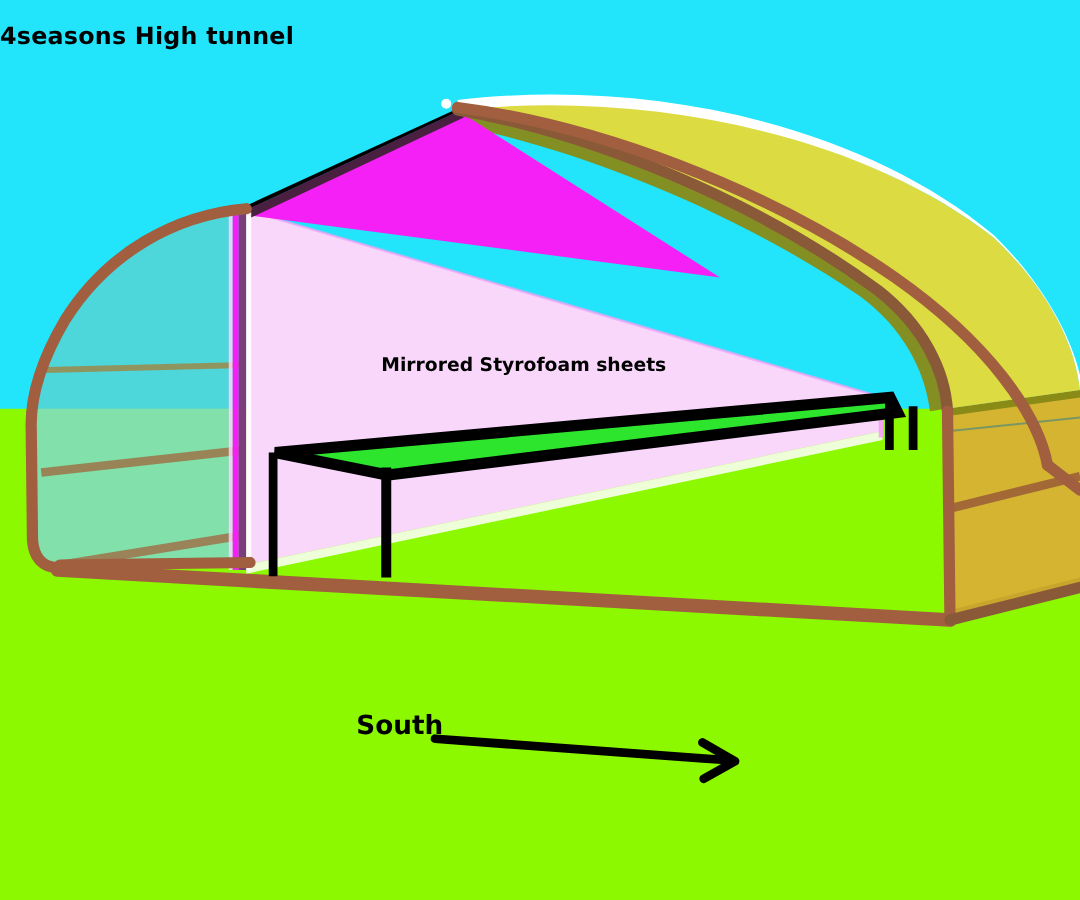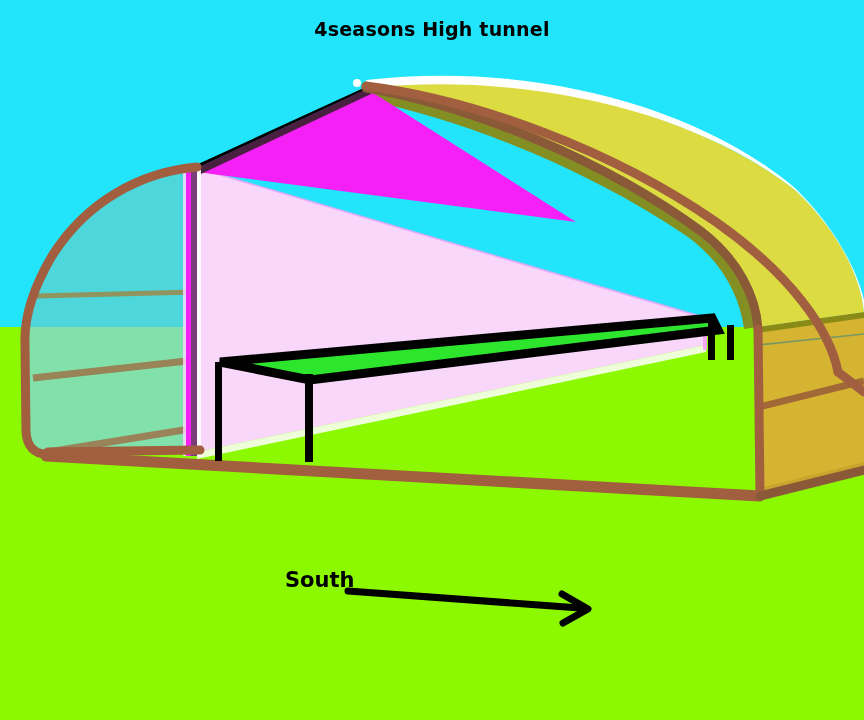--- a/index.html
+++ b/index.html
@@ -10,21 +10,21 @@
   }
   #stage{position:relative;width:864px;height:720px;}
   #scene{position:absolute;inset:0;}
   .label{
     position:absolute;
     font-weight:bold;
     color:#000;
     white-space:nowrap;
     font-family:"DejaVu Sans", sans-serif;
   }
-  #title-label{left:0;right:0;top:18px;text-align:center;font-size:19px;letter-spacing:0.2px;}
+  #title-label{left:0;right:0;top:18px;font-size:19px;letter-spacing:0.2px;}
   #styrofoam-label{left:305px;top:283px;font-size:15px;}
   #south-label{left:257px;top:568px;font-size:21px;margin-left:28px;}
 </style>
 </head>
 <body>
 
 <div id="stage">
 
   <svg id="scene" viewBox="0 0 864 720" width="864" height="720" xmlns="http://www.w3.org/2000/svg" shape-rendering="geometricPrecision">
 
@@ -140,16 +140,17 @@
 
     <g>
       <path d="M 348,591 L 580,608" stroke="#000000" stroke-width="7" fill="none" stroke-linecap="round"></path>
       <path d="M 562,594 L 588,609 L 563,623" stroke="#000000" stroke-width="7" fill="none" stroke-linecap="round" stroke-linejoin="round"></path>
     </g>
 
   </svg>
 
   <div class="label" id="title-label">4seasons High tunnel</div>
 
+  <div class="label" id="styrofoam-label">Mirrored Styrofoam sheets</div>
 
   <div class="label" id="south-label">South</div>
 
 </div>
 
 </body></html>

